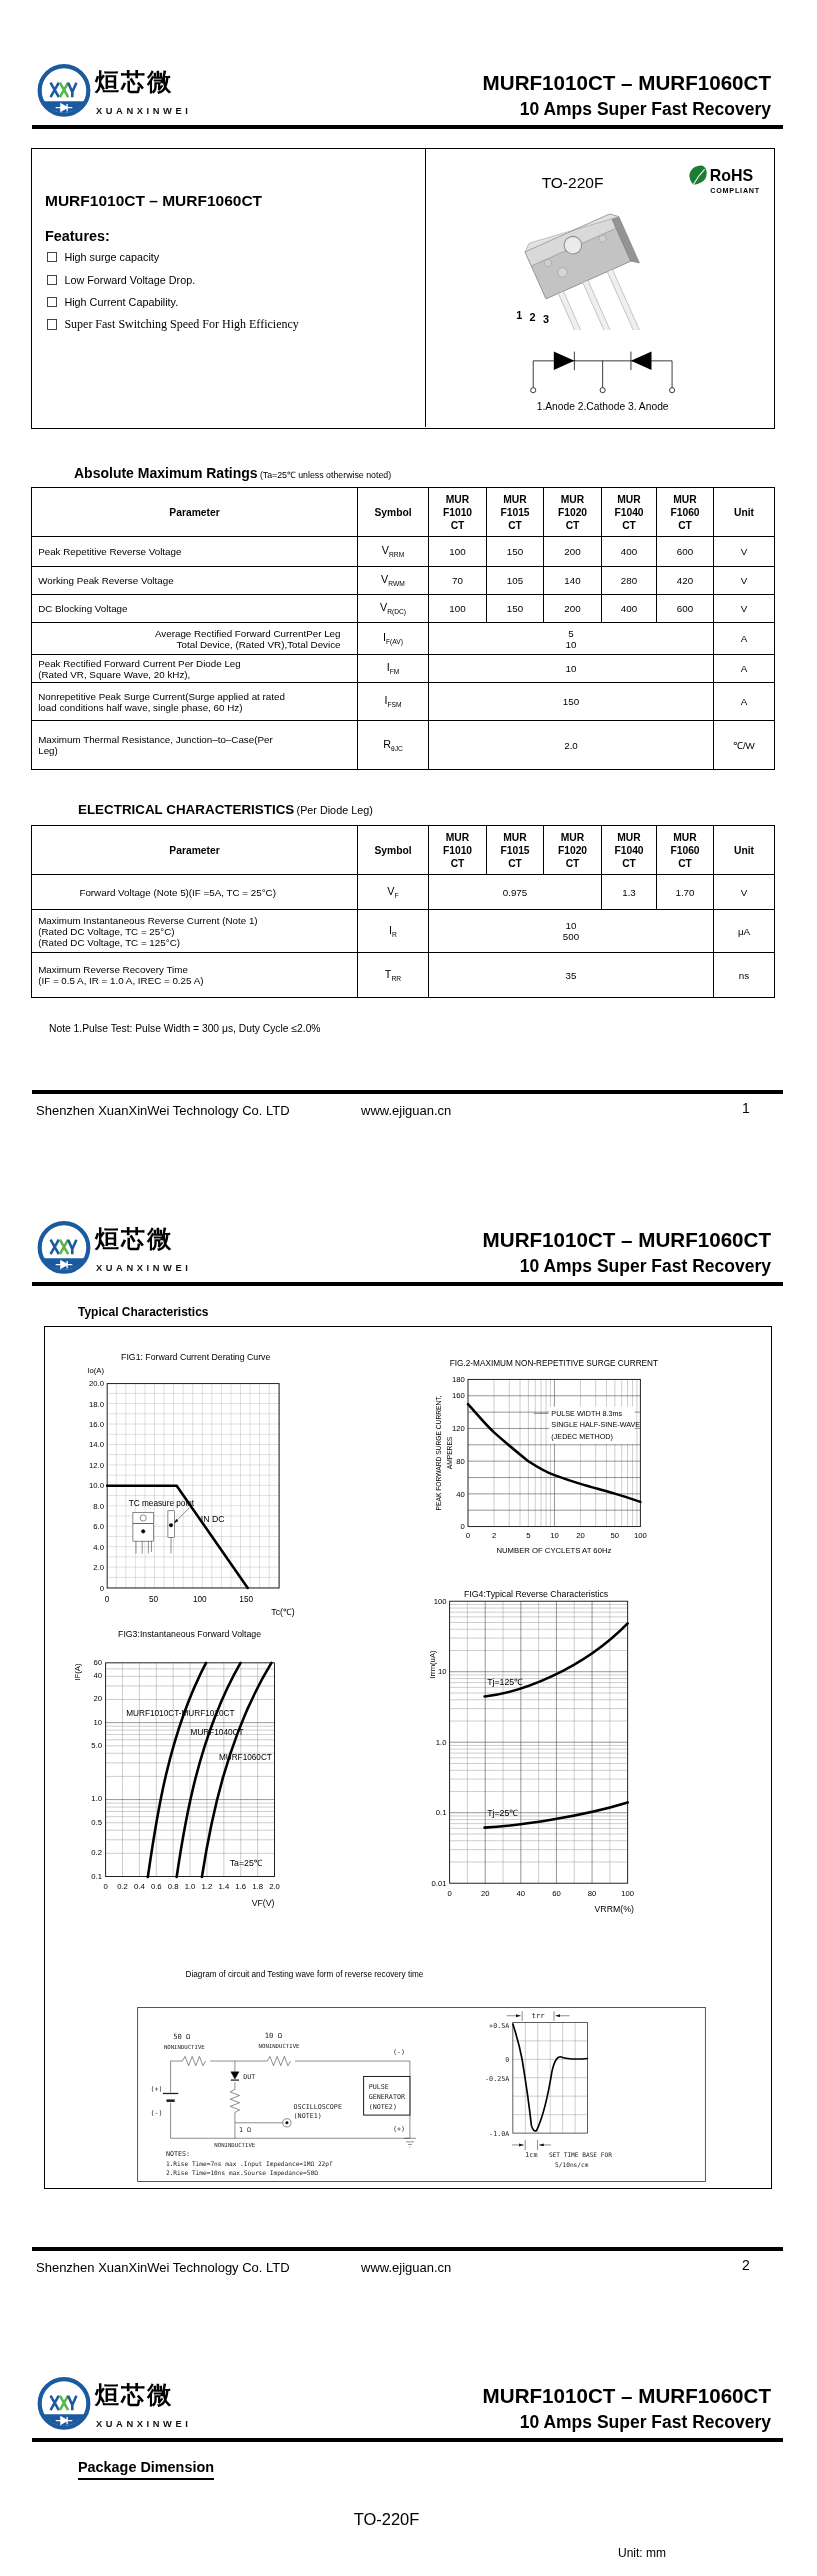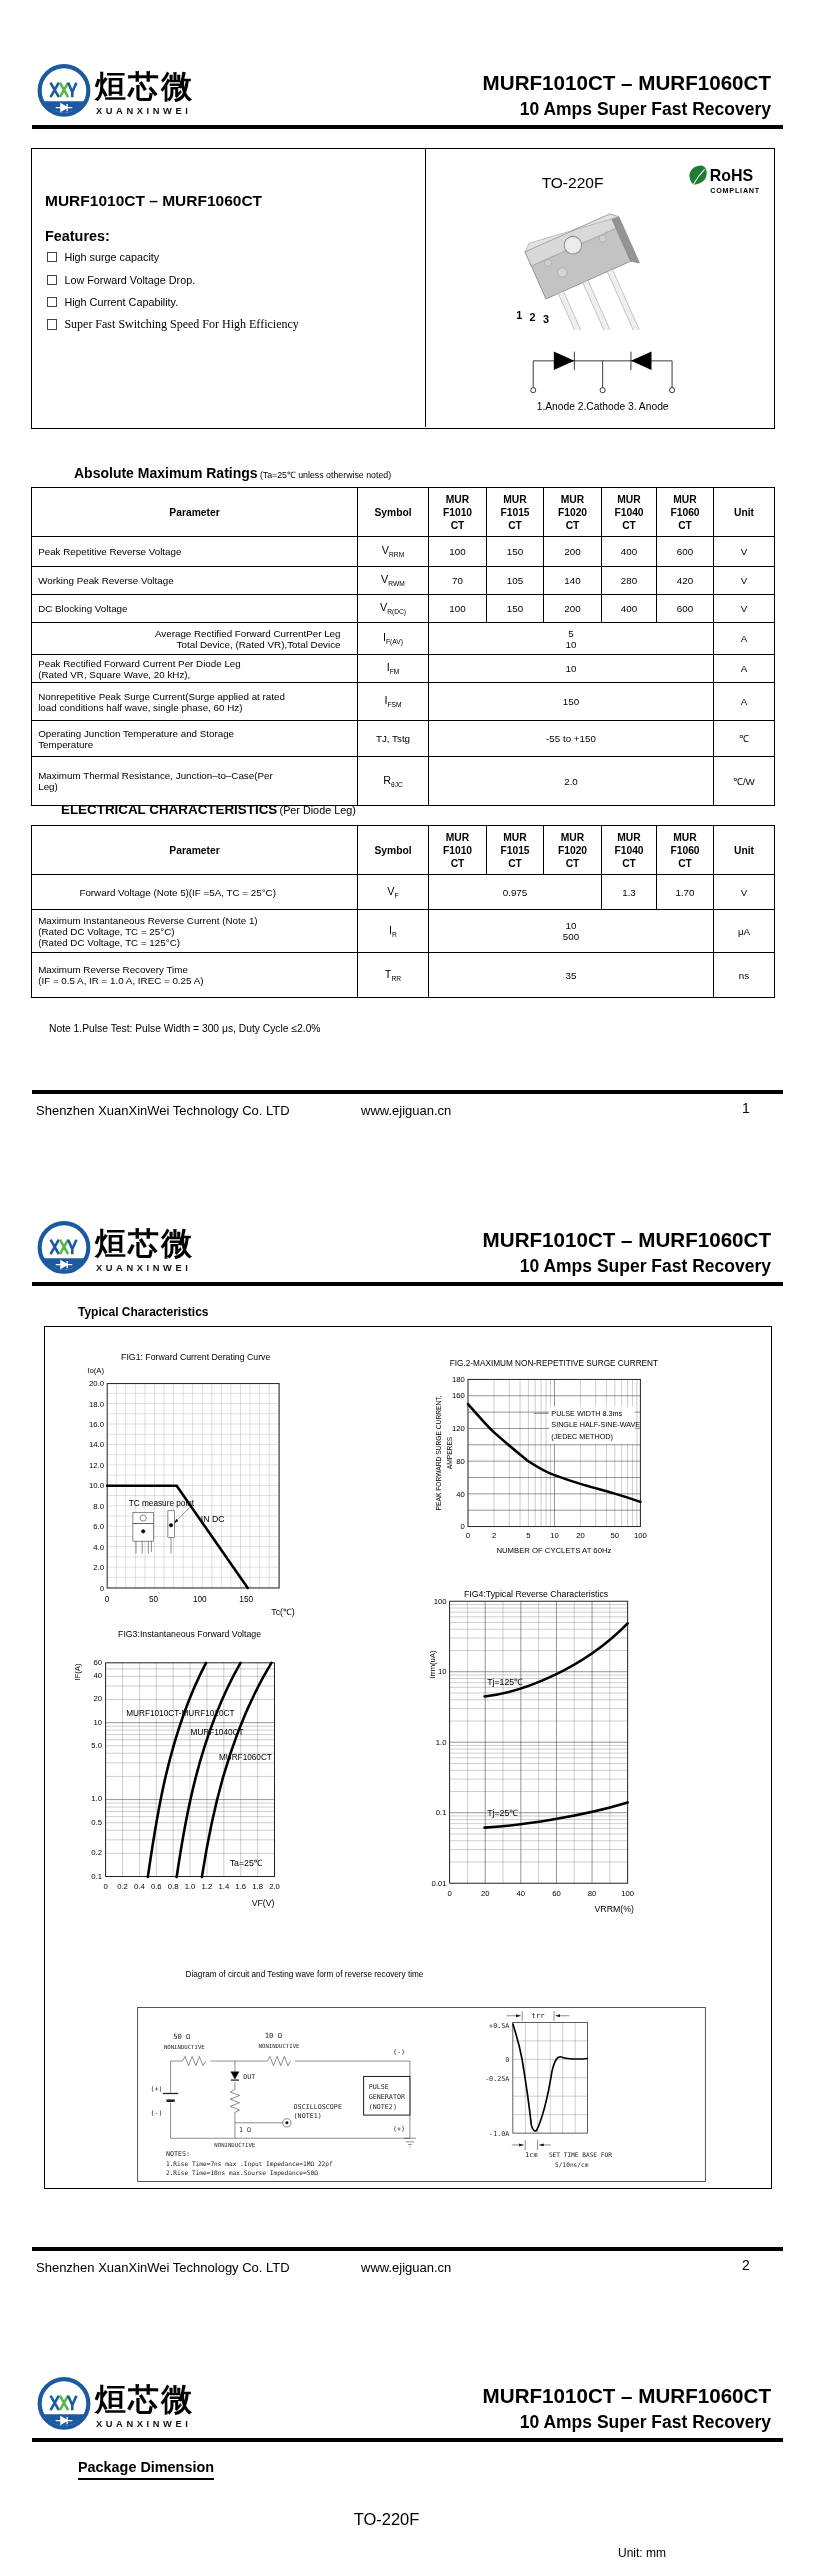--- a/index.html
+++ b/index.html
@@ -1,21 +1,21 @@
 <!DOCTYPE html>
 <html style="font-size:8.2px"><head>
 <meta charset="utf-8">
 <style>
   html,body{margin:0;padding:0;background:#fff;}
   .sheet{position:relative;width:818px;height:3470px;background:#fff;
          font-family:"Liberation Sans",sans-serif;color:#000;overflow:hidden;}
   .page{position:absolute;left:0;width:818px;height:1157px;background:#fff;}
   .abs{position:absolute;}
   .hr{position:absolute;background:#000;height:3.6px;}
-  .brandcn{font-size:31px;font-weight:700;letter-spacing:2.1px;font-family:Liberation Serif, serif;}
+  .brandcn{font-size:24px;font-weight:700;letter-spacing:2.1px;font-family:Liberation Serif, serif;}
   .branden{font-size:9.3px;font-weight:700;letter-spacing:3.6px;color:#111;}
   .ttl{font-size:20.6px;font-weight:700;text-align:right;white-space:nowrap;}
   .sub{font-size:17.5px;font-weight:700;text-align:left;white-space:nowrap;}
   .secttl{font-size:14px;font-weight:700;margin-left:29px;}
   .secnote{font-size:8.8px;font-weight:400;}
   .boxttl{font-size:15.5px;font-weight:700;}
   .feat{font-size:10.8px;display:flex;align-items:center;gap:7.2px;}
   .feat .cb{width:8.2px;height:8.2px;border:0.8px solid #444;flex:0 0 auto;}
   .feat-serif{font-family:"Liberation Serif",serif;font-size:12px;}
   .pkgname{font-size:15.5px;font-weight:400;text-align:center;}
@@ -239,42 +239,33 @@
     </tr>
     <tr style="height:38px">
       <td class="pc">
               <div>Nonrepetitive Peak Surge Current(Surge applied at rated</div>
               <div>load conditions half wave, single phase, 60 Hz)</div>
             </td>
       <td class="sym"><span>I</span><sub>FSM</sub></td>
       <td class="vc" colspan="5">150</td>
       <td class="vc">A</td>
     </tr>
-    <tr style="height:36px">
-      <td class="pc">
-              <div>Operating Junction Temperature and Storage</div>
-              <div>Temperature</div>
-            </td>
-      <td class="sym" style="font-size:9.8px">TJ, Tstg</td>
-      <td class="vc" colspan="5">-55 to +150</td>
-      <td class="vc">℃</td>
-    </tr>
     <tr style="height:49px">
       <td class="pc">
               <div>Maximum Thermal Resistance, Junction–to–Case(Per</div>
               <div>Leg)</div>
             </td>
       <td class="sym"><span>R</span><sub>θJC</sub></td>
       <td class="vc" colspan="5">2.0</td>
       <td class="vc">℃/W</td>
     </tr>
   </tbody>
       </table>
 
-  <div class="abs" style="left:32px;top:802px">
+  <div class="abs" style="left:49px;top:802px">
     <span class="secttl" style="font-size:13.4px">ELECTRICAL CHARACTERISTICS</span>
     <span style="font-size:10.8px">(Per Diode Leg)</span>
   </div>
 
   <table class="dtable" style="left:31px;top:825px;width:742px">
     <colgroup>
           <col style="width:326px">
           <col style="width:71px">
           <col style="width:58px">
           <col style="width:57px">

